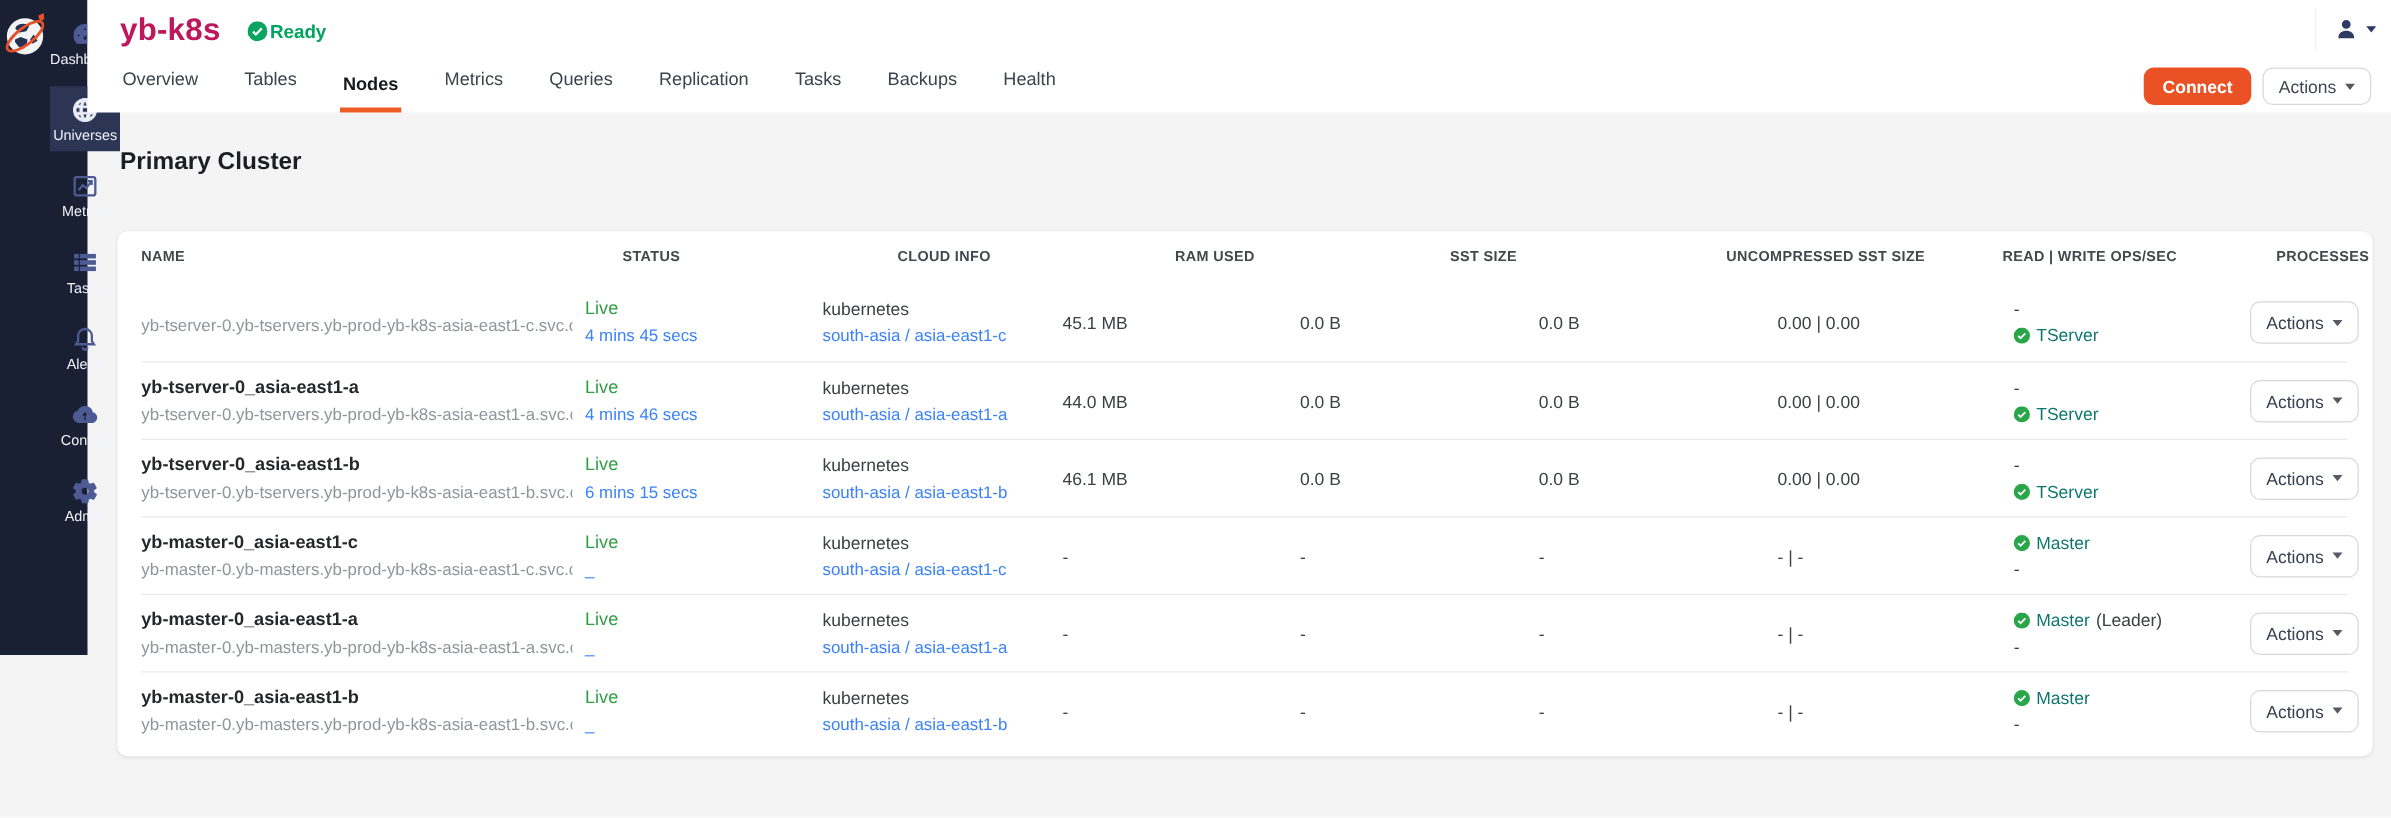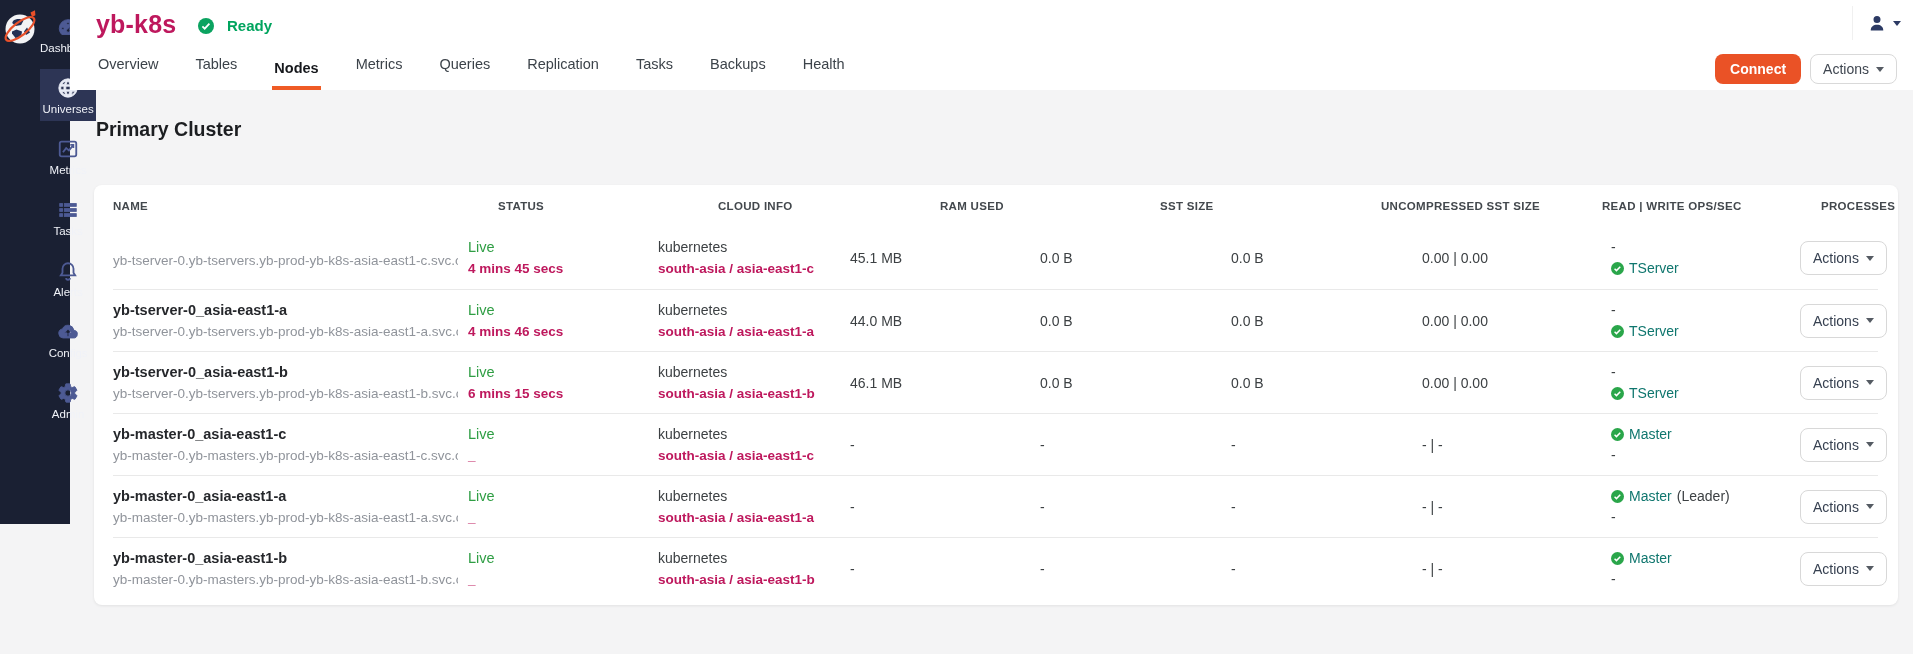--- a/index.html
+++ b/index.html
@@ -19,21 +19,21 @@
   .nav-item .nlabel { margin-top:3px; font-size:11.5px; color:#f0f2f8; }
   .nav-item.active { background:#2d3555; }
   .nav-item.active .nicon svg { fill:#e9ecf6; stroke:#e9ecf6; }
 
   
   .main { flex:1; position:relative; height:654px; }
 
   
   .topbar { position:relative; height:90px; background:#ffffff; }
   .uni-title { position:absolute; left:26px; top:10px; font-size:25px; font-weight:700; color:#be185d; letter-spacing:.2px; }
-  .ready-badge { position:absolute; left:116px; top:17px; display:flex; align-items:center; gap:13px;padding-left:12px; }
+  .ready-badge { position:absolute; left:116px; top:17px; display:flex; align-items:flex-start; gap:2px;padding-left:12px; }
   .ready-badge .txt { font-size:15px; font-weight:700; color:#00a45e; }
   .tabs { position:absolute; left:26px; bottom:0; display:flex; gap:33px; align-items:flex-end; }
   .tab { font-size:14.5px; color:#3c434a; padding:0 2px 14px 2px; cursor:pointer; border-bottom:4px solid transparent; }
   .tab.active { color:#16181c; font-weight:700; border-bottom-color:#ef5b25; padding-bottom:10px; }
   .topbar-buttons { position:absolute; right:16px; top:54px; display:flex; gap:9px; }
   .btn { height:30px; border-radius:8px; font-size:14px; display:inline-flex; align-items:center; justify-content:center; cursor:pointer; font-family:"Liberation Sans",sans-serif; }
   .btn-connect { background:#ea5226; color:#ffffff; border:none; padding:0 15px;font-weight:bold; }
   .btn-outline { background:#ffffff; color:#3f4650; border:1px solid #d9d9d9; padding:0 12px; }
   .caret { display:inline-block; width:0; height:0; border-left:4px solid transparent; border-right:4px solid transparent; border-top:5px solid #555b63; margin-left:7px; }
   .user-box { position:absolute; right:12px; top:6px; height:34px; display:flex; align-items:center; gap:6px; padding-left:14px; border-left:1px solid #f0f0f0; cursor:pointer; }
@@ -51,21 +51,21 @@
   .thead { height:42px;gap:30px; }
   .th { font-size:11.5px; font-weight:700; color:#43484d; letter-spacing:.3px; }
   .trow { height:62px; }
   .trow + .trow { border-top:1px solid #e9e9e9; }
   .cell { font-size:14px; color:#3c4043; padding-right:10px; }
   .two-line .l1 { line-height:17px; }
   .two-line .l2 { line-height:17px; margin-top:4px; }
   .node-name { font-size:14.5px; font-weight:700; color:#25272b; cursor:pointer; }
   .node-fqdn { font-size:13.5px; color:#90949b; white-space:nowrap; overflow:hidden; }
   .live { font-size:14.5px; font-weight:500; color:#2f9e44; }
-  .sub { font-size:13.5px; color:#be185d;font-weight:bold; }
+  .sub { font-size:13.5px; color:#3b82f6; }
   .proc-line { display:flex; align-items:center; gap:5px; line-height:17px; }
   .proc-line + .proc-line { margin-top:4px; }
   .proc-name { font-size:14px; color:#0f766e; }
   .proc-suffix { font-size:14px; color:#3c4043; }
   .check-icon { width:13px; height:13px; display:inline-block; flex:0 0 13px; }
   .action-cell { display:flex; justify-content:flex-end; }
   .btn-row-actions { height:34px; border-radius:8px; background:#fff; border:1px solid #d8d8d8; color:#374151; font-size:14px; padding:0 12px; display:inline-flex; align-items:center; cursor:pointer; font-family:"Liberation Sans",sans-serif; }
 </style>
 </head>
 <body>

